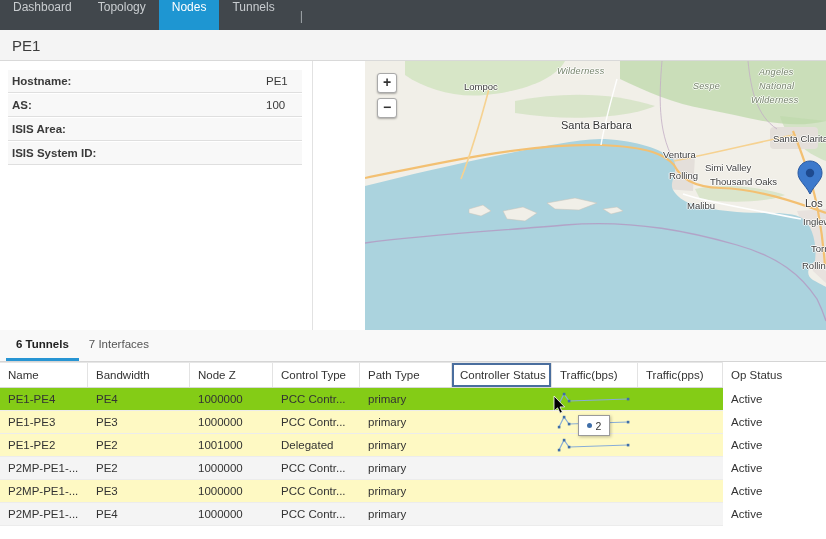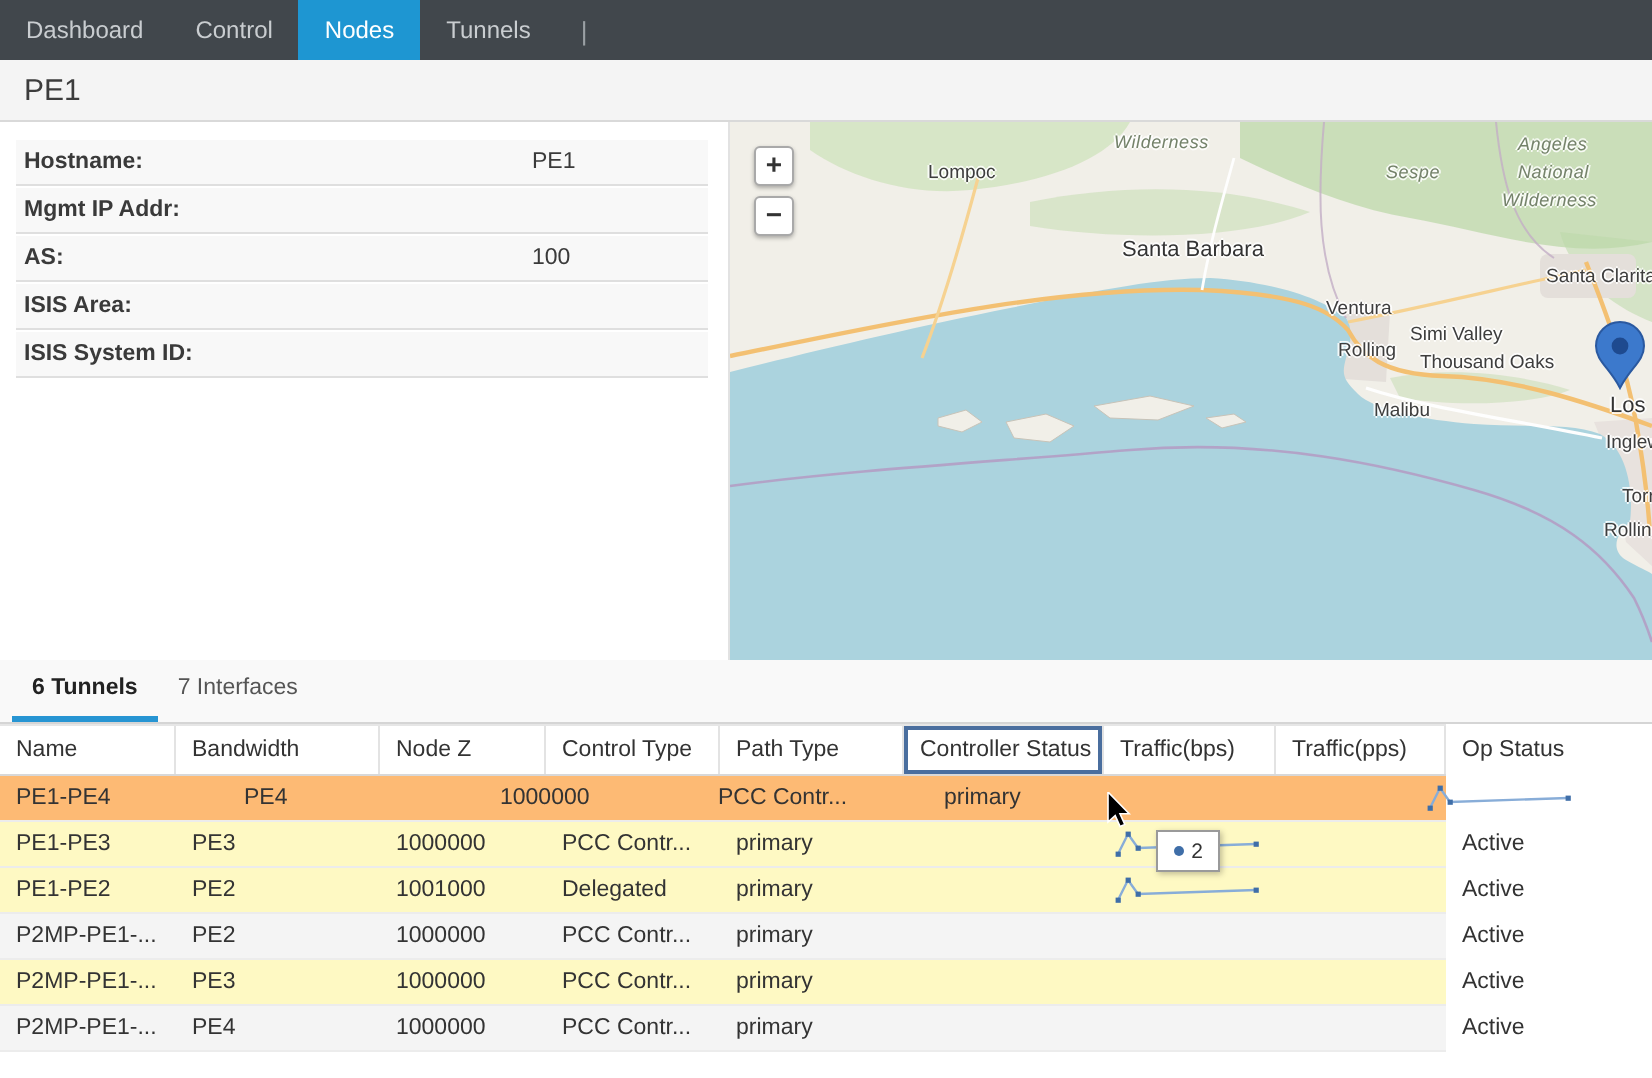--- a/index.html
+++ b/index.html
@@ -3,29 +3,29 @@
 <meta charset="utf-8">
 <style>
   html,body{margin:0;padding:0;}
   body{
     width:826px;height:539px;position:relative;overflow:hidden;
     font-family:"Liberation Sans",sans-serif;background:#fff;
   }
   
   .topnav{position:absolute;left:0;top:0;width:826px;height:30px;background:#41474c;
     display:flex;align-items:stretch;font-size:12px;color:#c9cdd0;z-index:3;}
-  .nav-item{padding:0 13px;display:flex;align-items:center;cursor:pointer;}
+  .nav-item{padding:0 13px;display:flex;align-items:flex-start;cursor:pointer;}
   .nav-item.active{background:#1e96d2;color:#fff;}
   .nav-sep{display:flex;align-items:center;color:#9aa0a4;padding:0 12px;font-size:13px;}
   
   .page-header{position:absolute;left:0;top:30px;width:826px;height:31px;background:#f4f4f4;
     border-bottom:1px solid #d9d9d9;box-sizing:border-box;display:flex;align-items:center;
     padding-left:12px;font-size:15px;color:#3c3c3c;z-index:2;}
   
-  .details{position:absolute;left:0;top:61px;width:365px;height:269px;background:#fff;
+  .details{position:absolute;left:0;top:61px;width:313px;height:269px;background:#fff;
     box-sizing:border-box;padding:9px 10px 0 8px;border-right:1px solid #e2e2e2;}
   .detail-row{position:relative;height:22px;line-height:22px;background:#f8f8f8;
     border-bottom:1px solid #dfdfdf;margin-bottom:1px;font-size:11.5px;}
   .detail-label{font-weight:bold;color:#3a3a3a;padding-left:4px;}
   .detail-value{position:absolute;left:258px;top:0;color:#3a3a3a;}
   
   .map{position:absolute;left:365px;top:61px;width:545px;height:269px;background:#f1efe8;overflow:hidden;}
   .map svg.basemap{position:absolute;left:0;top:0;}
   .map-label{position:absolute;color:#3e3e3e;font-size:9.5px;white-space:nowrap;z-index:2;
     text-shadow:1px 0 0 rgba(255,255,255,.85),-1px 0 0 rgba(255,255,255,.85),0 1px 0 rgba(255,255,255,.85),0 -1px 0 rgba(255,255,255,.85);}
@@ -43,65 +43,61 @@
   .tab.active{border-bottom:3px solid #2795d3;color:#222;font-weight:bold;}
   
   .dtable{position:absolute;left:0;top:362px;width:723px;}
   .thead,.trow{display:grid;grid-template-columns:88px 102px 83px 87px 92px 100px 86px 85px 103px;}
   .thead{height:26px;border-top:1px solid #e6e6e6;border-bottom:1px solid #d8d8d8;background:#fff;box-sizing:border-box;}
   .th{font-size:11.5px;color:#333;line-height:24px;padding-left:8px;border-right:1px solid #e3e3e3;
     box-sizing:border-box;white-space:nowrap;overflow:hidden;cursor:pointer;}
   .th:last-child{border-right:none;}
   .th.focused{box-shadow:inset 0 0 0 2px #4a6e9e;}
   .trow{height:22px;border-bottom:1px solid #ececec;background:#fef9c3;cursor:pointer;}
-  .trow:nth-child(1){background:#fdba74;gap:26px;}
+  .trow:nth-child(1){background:#84cc16;}
   .trow:nth-child(4),.trow:nth-child(6){background:#f4f4f4;}
   .td{font-size:11.5px;color:#333;line-height:22px;padding-left:8px;white-space:nowrap;
     overflow:hidden;box-sizing:border-box;position:relative;}
   .spark-svg{position:absolute;left:4px;top:3px;}
   
   .spark-tip{position:absolute;left:578px;top:415px;width:32px;height:21px;background:#fff;
     border:1px solid #9a9a9a;box-shadow:1px 1px 3px rgba(0,0,0,.25);font-size:10.5px;color:#333;
     display:flex;align-items:center;justify-content:center;gap:4px;z-index:8;box-sizing:border-box;}
   .tip-dot{width:5px;height:5px;border-radius:50%;background:#3f6ea8;}
   .cursor{position:absolute;left:553px;top:396px;z-index:9;}
 </style>
 </head>
 <body>
 
 <div class="topnav">
   <div class="nav-item">
       <span>Dashboard</span>
     </div>
   <div class="nav-item">
-      <span>Control</span>
+      <span>Topology</span>
     </div>
   <div class="nav-item active">
       <span>Nodes</span>
     </div>
   <div class="nav-item">
       <span>Tunnels</span>
     </div>
   <div class="nav-sep">
       <span>|</span>
     </div>
 </div>
 
 <div class="page-header">
   <span>PE1</span>
 </div>
 
 <div class="details">
   <div class="detail-row">
     <span class="detail-label">Hostname:</span>
     <span class="detail-value">PE1</span>
-  </div>
-  <div class="detail-row">
-    <span class="detail-label">Mgmt IP Addr:</span>
-    <span class="detail-value"></span>
   </div>
   <div class="detail-row">
     <span class="detail-label">AS:</span>
     <span class="detail-value">100</span>
   </div>
   <div class="detail-row">
     <span class="detail-label">ISIS Area:</span>
     <span class="detail-value"></span>
   </div>
   <div class="detail-row">

